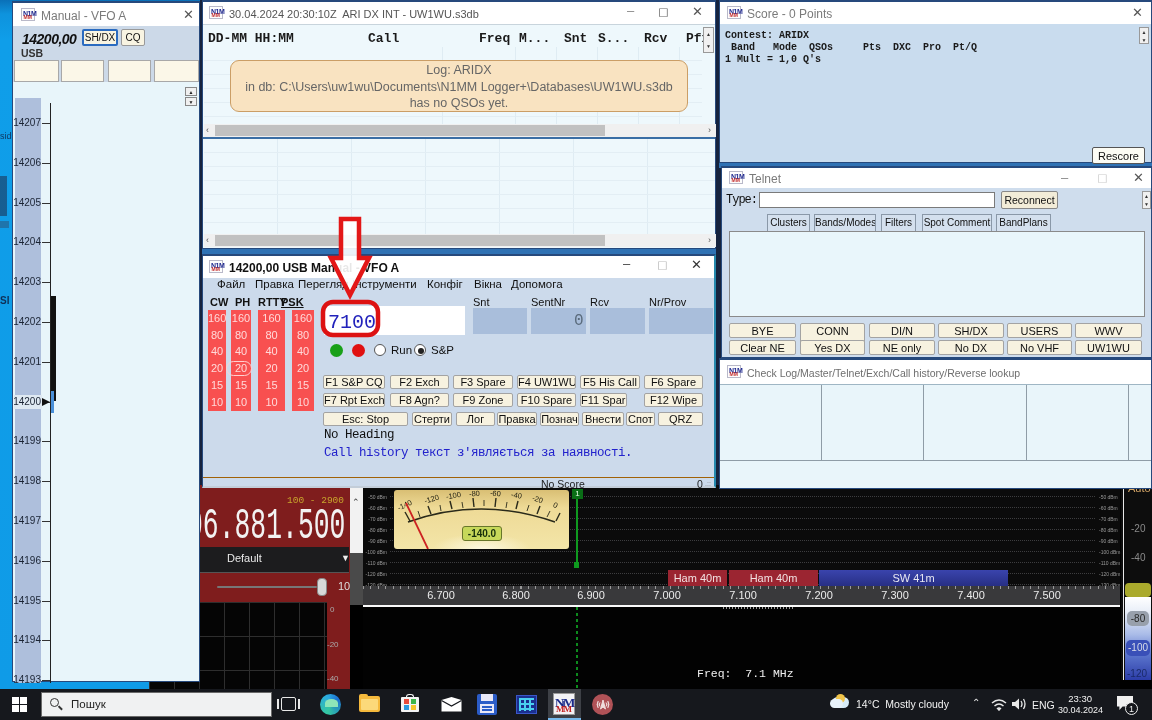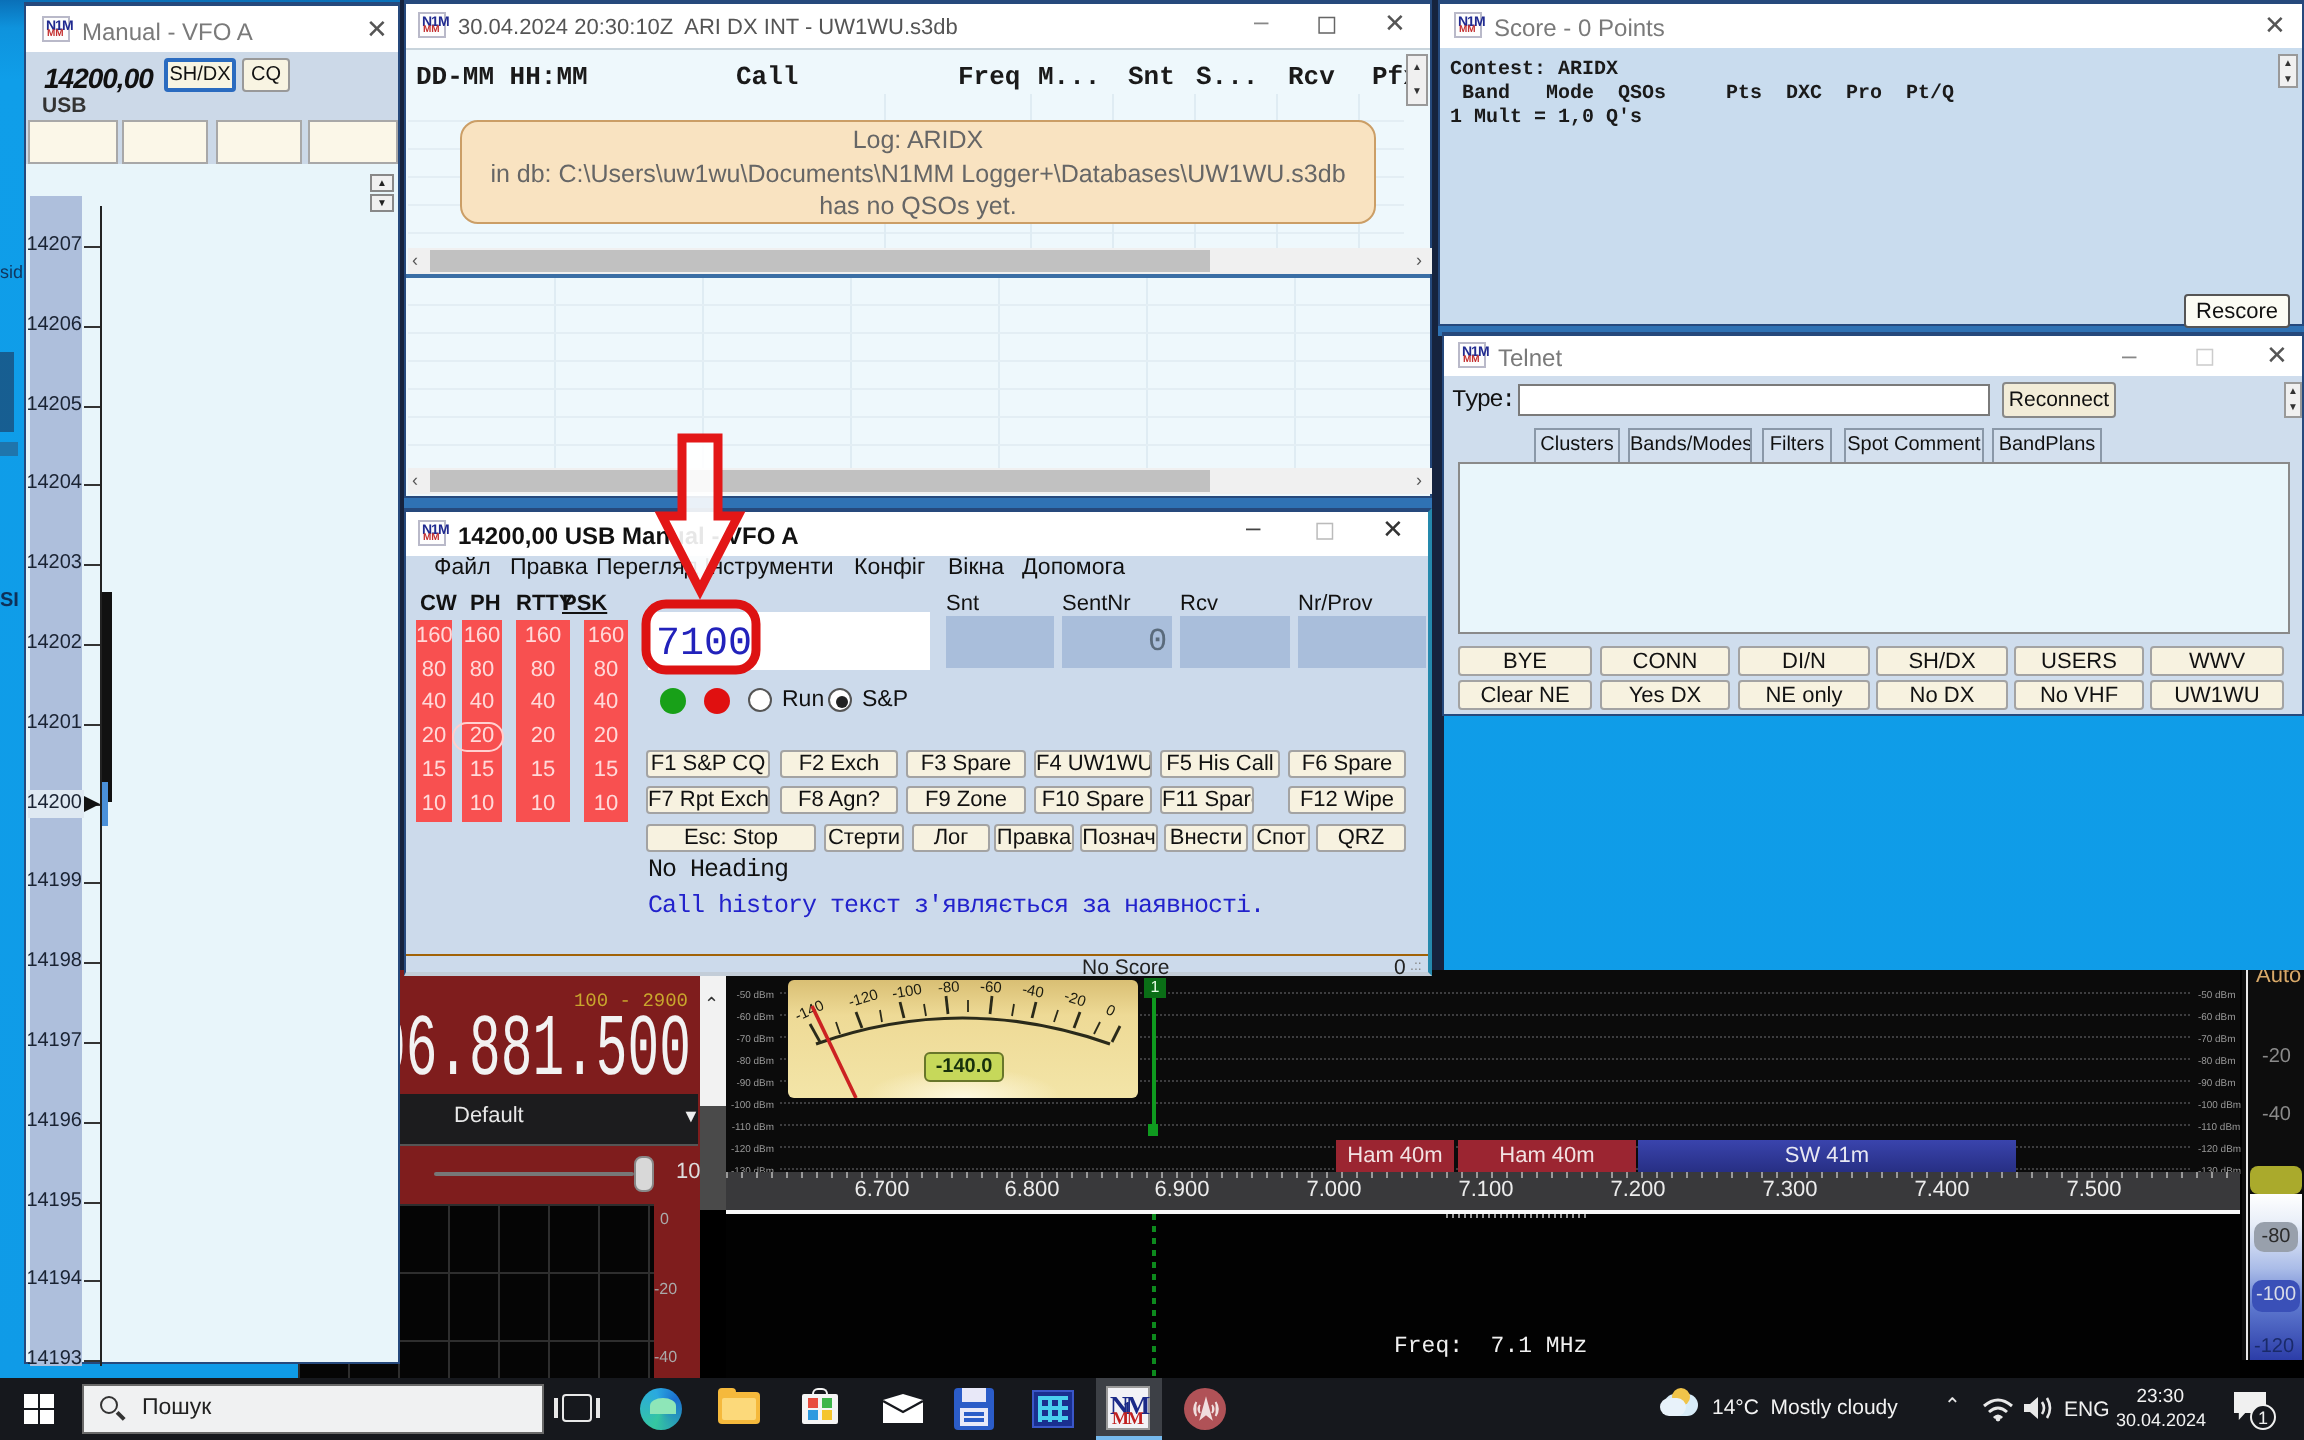--- a/index.html
+++ b/index.html
@@ -150,20 +150,36 @@
     <div class="abs" style="left:7px;top:-3px;font-size:11px;color:#d8a868;">Auto</div>
     <div class="abs" style="left:10px;top:38px;font-size:10px;color:#8a8a8a;">-20</div>
     <div class="abs" style="left:10px;top:67px;font-size:10px;color:#8a8a8a;">-40</div>
     <div class="abs" style="left:4px;top:98px;width:26px;height:14px;background:#aaaa2c;border-radius:4px;"></div>
     <div class="abs" style="left:4px;top:112px;width:26px;height:83px;background:linear-gradient(180deg,#ffffff 0,#e8eef8 18%,#aabce8 45%,#5a74cc 70%,#2c3da8 100%);"></div>
     <div class="abs" style="left:6px;top:126px;width:22px;height:15px;background:#98a0ac;border-radius:5px;color:#2a2a2a;font-size:10px;text-align:center;line-height:15px;">-80</div>
     <div class="abs" style="left:5px;top:155px;width:24px;height:16px;background:#3a50b8;border-radius:5px;color:#d8dce8;font-size:10px;text-align:center;line-height:16px;">-100</div>
     <div class="abs" style="left:6px;top:183px;font-size:10px;color:#1a2a6a;">-120</div>
   </div>
 </div>
+<div class="win" style="left:719px;top:358px;width:433px;height:131px;border-top:2px solid #26497c;">
+  <div class="tbar" style="height:24px;">
+    <div class="nicon" style="left:7px;top:5px;">
+          <span class="t">N1M</span>
+          <span class="b">MM</span>
+        </div>
+    <div class="ttext" style="left:27px;top:7px;color:#6e6e6e;font-size:10.5px;">Check Log/Master/Telnet/Exch/Call history/Reverse lookup</div>
+  </div>
+  <div class="abs" style="left:0;top:24px;width:431px;height:76px;background:#e9f5fa;border-top:1px solid #9fb6c4;">
+    <div class="abs" style="left:101px;top:0;width:1px;height:76px;background:#8f9ca6;"></div>
+    <div class="abs" style="left:203px;top:0;width:1px;height:76px;background:#8f9ca6;"></div>
+    <div class="abs" style="left:306px;top:0;width:1px;height:76px;background:#8f9ca6;"></div>
+    <div class="abs" style="left:408px;top:0;width:1px;height:76px;background:#8f9ca6;"></div>
+  </div>
+  <div class="abs" style="left:0;top:100px;width:431px;height:28px;background:#e9f5fa;border-top:1px solid #8f9ca6;"></div>
+</div>
 <div class="win" style="left:721px;top:166px;width:431px;height:192px;background:#cfdded;border-top:2px solid #26497c;">
   <div class="tbar" style="height:20px;">
     <div class="nicon" style="left:7px;top:3px;">
           <span class="t">N1M</span>
           <span class="b">MM</span>
         </div>
     <div class="ttext" style="left:27px;top:4px;">Telnet</div>
     <div class="closex" style="left:339px;top:2px;color:#888;">–</div>
     <div class="closex" style="left:375px;top:2px;color:#ccc;">◻</div>
     <div class="closex" style="left:411px;top:2px;">✕</div>
@@ -174,21 +190,21 @@
   <div class="abs" style="left:420px;top:23px;width:9px;height:18px;background:#f0f0f0;border:1px solid #999;font-size:5px;color:#333;text-align:center;line-height:8px;">▲<br>▼</div>
   <div class="abs" style="left:0px;top:46px;width:431px;height:17px;">
     <div class="abs" style="left:45px;top:0;width:43px;height:17px;background:#d4e0ee;border:1px solid #8a98a8;border-bottom:none;font-size:10px;text-align:center;line-height:16px;color:#111;white-space:nowrap;overflow:hidden;">Clusters</div>
     <div class="abs" style="left:92px;top:0;width:62px;height:17px;background:#d4e0ee;border:1px solid #8a98a8;border-bottom:none;font-size:10px;text-align:center;line-height:16px;color:#111;white-space:nowrap;overflow:hidden;">Bands/Modes</div>
     <div class="abs" style="left:159px;top:0;width:35px;height:17px;background:#d4e0ee;border:1px solid #8a98a8;border-bottom:none;font-size:10px;text-align:center;line-height:16px;color:#111;white-space:nowrap;overflow:hidden;">Filters</div>
     <div class="abs" style="left:200px;top:0;width:70px;height:17px;background:#d4e0ee;border:1px solid #8a98a8;border-bottom:none;font-size:10px;text-align:center;line-height:16px;color:#111;white-space:nowrap;overflow:hidden;">Spot Comment</div>
     <div class="abs" style="left:274px;top:0;width:55px;height:17px;background:#d4e0ee;border:1px solid #8a98a8;border-bottom:none;font-size:10px;text-align:center;line-height:16px;color:#111;white-space:nowrap;overflow:hidden;">BandPlans</div>
   </div>
   <div class="abs" style="left:7px;top:63px;width:416px;height:86px;background:#e9f6fb;border:1px solid #8a8a8a;"></div>
   <div class="crm" style="left:7px;top:155px;width:67px;height:15px;line-height:14px;font-size:11px;">BYE</div>
-  <div class="crm" style="left:78px;top:155px;width:65px;height:15px;line-height:14px;font-size:11px;">CONN</div>
+  <div class="crm" style="left:78px;top:155px;width:65px;height:32px;line-height:14px;font-size:11px;">CONN</div>
   <div class="crm" style="left:147px;top:155px;width:66px;height:15px;line-height:14px;font-size:11px;">DI/N</div>
   <div class="crm" style="left:216px;top:155px;width:66px;height:15px;line-height:14px;font-size:11px;">SH/DX</div>
   <div class="crm" style="left:285px;top:155px;width:65px;height:15px;line-height:14px;font-size:11px;">USERS</div>
   <div class="crm" style="left:353px;top:155px;width:67px;height:15px;line-height:14px;font-size:11px;">WWV</div>
   <div class="crm" style="left:7px;top:172px;width:67px;height:15px;line-height:14px;font-size:11px;">Clear NE</div>
   <div class="crm" style="left:78px;top:172px;width:65px;height:15px;line-height:14px;font-size:11px;">Yes DX</div>
   <div class="crm" style="left:147px;top:172px;width:66px;height:15px;line-height:14px;font-size:11px;">NE only</div>
   <div class="crm" style="left:216px;top:172px;width:66px;height:15px;line-height:14px;font-size:11px;">No DX</div>
   <div class="crm" style="left:285px;top:172px;width:65px;height:15px;line-height:14px;font-size:11px;">No VHF</div>
   <div class="crm" style="left:353px;top:172px;width:67px;height:15px;line-height:14px;font-size:11px;">UW1WU</div>

